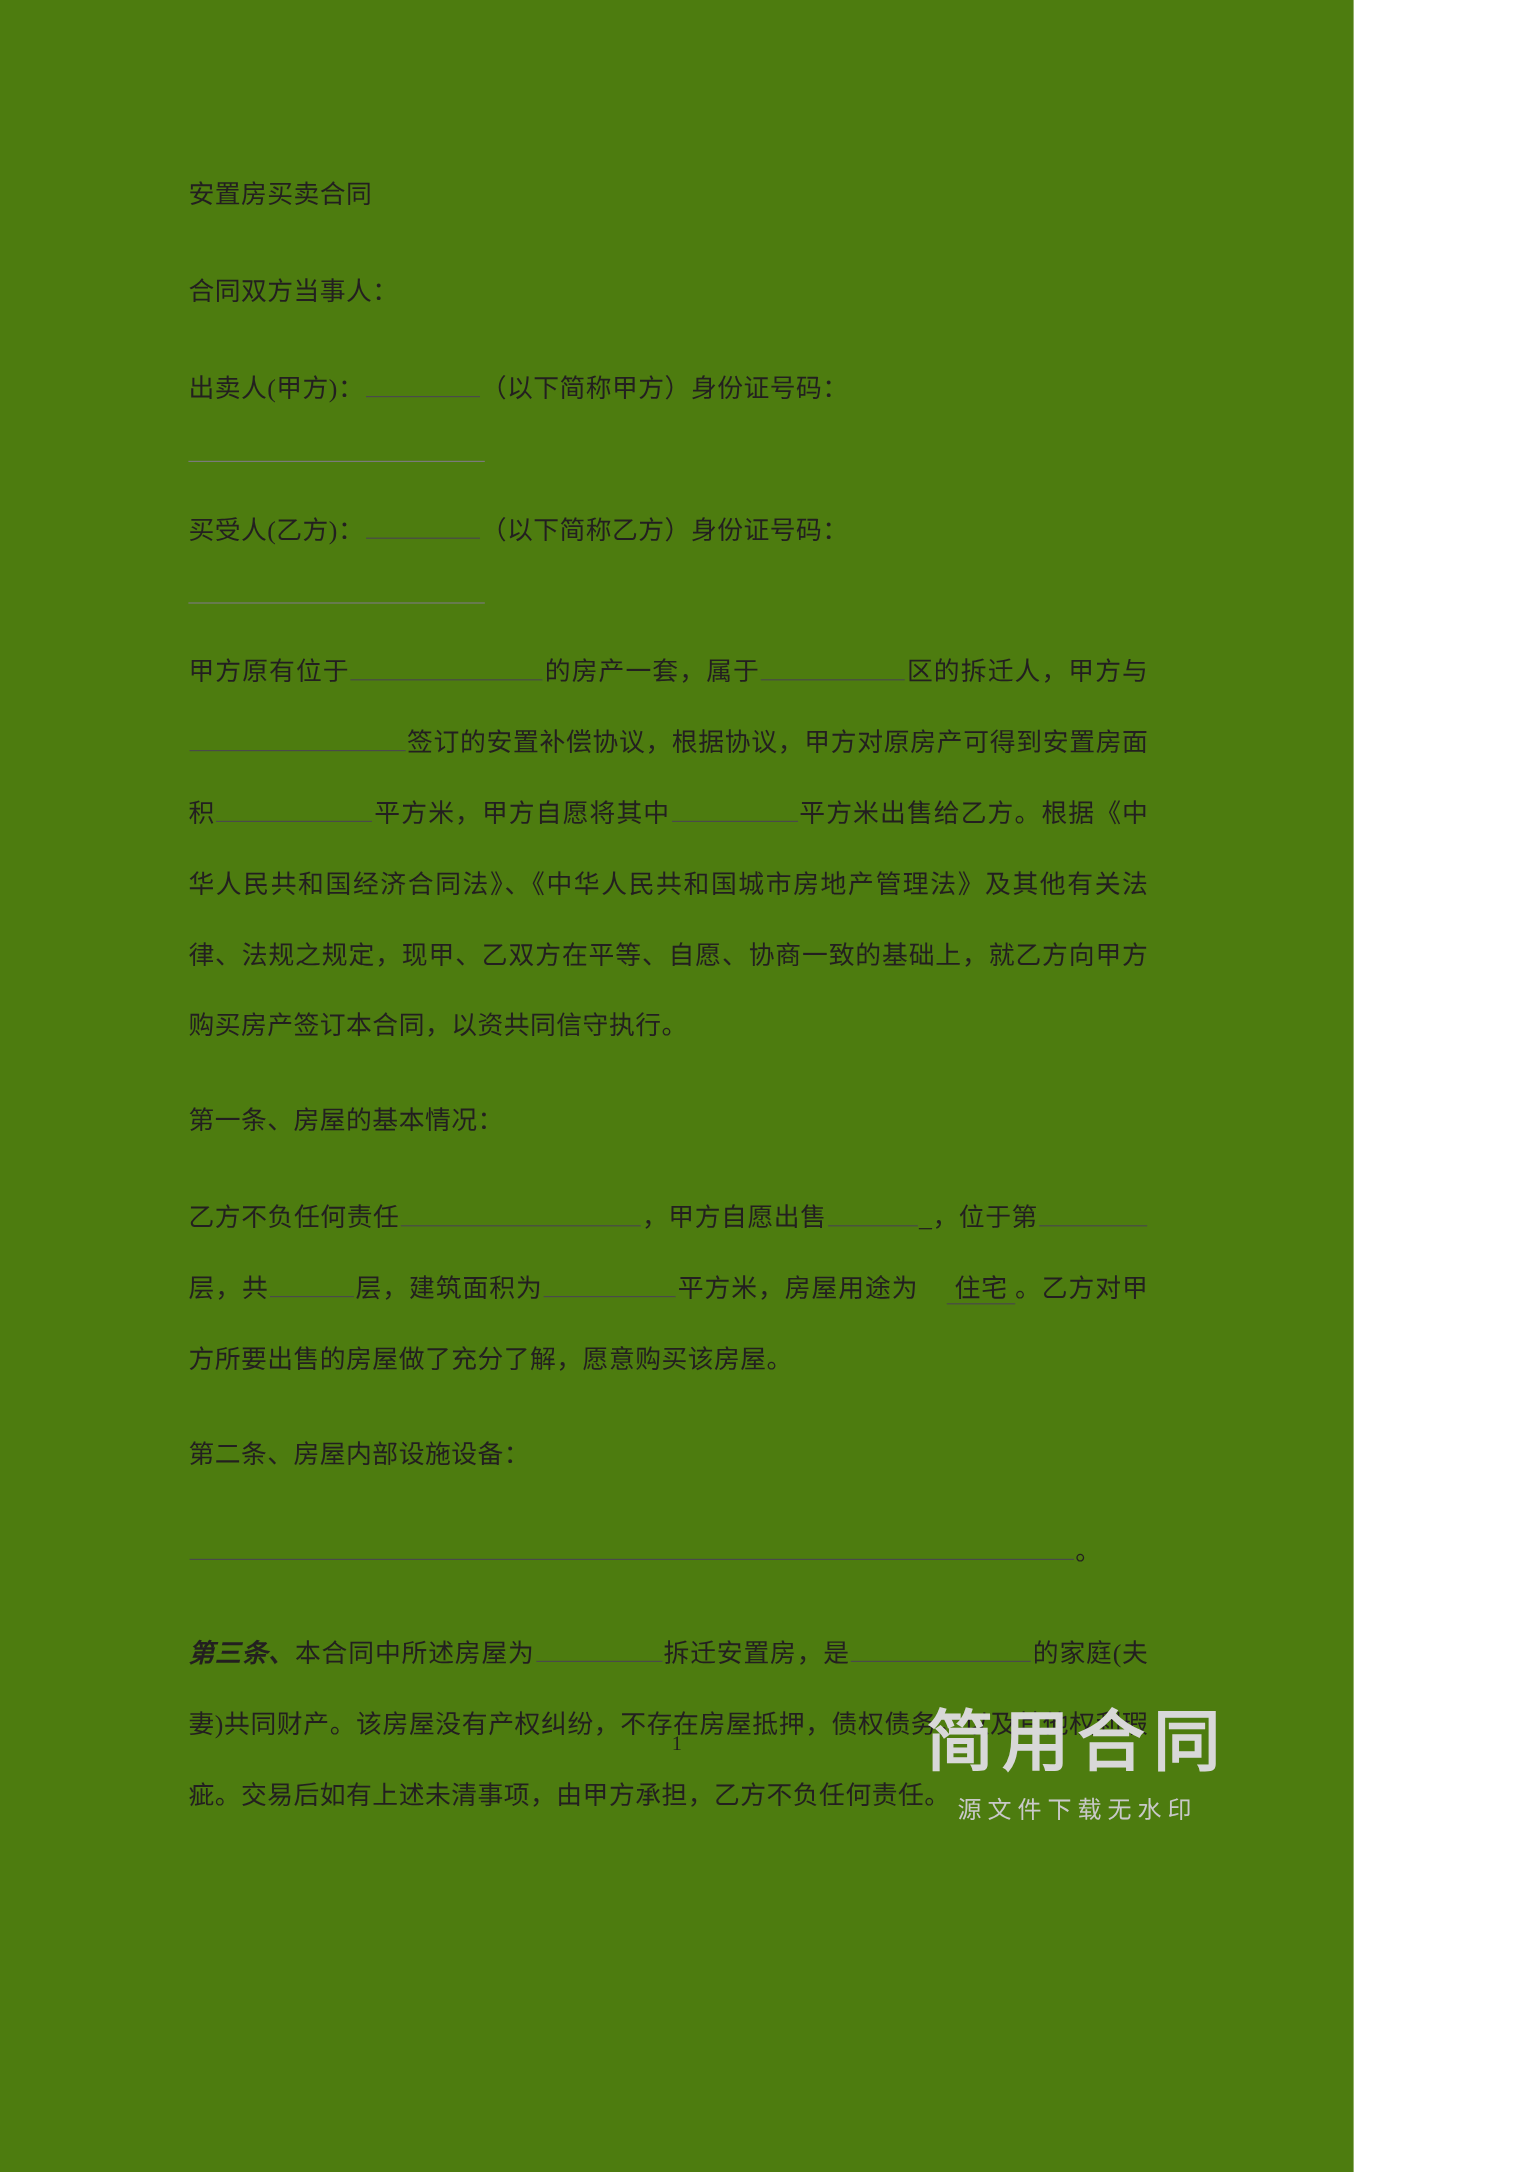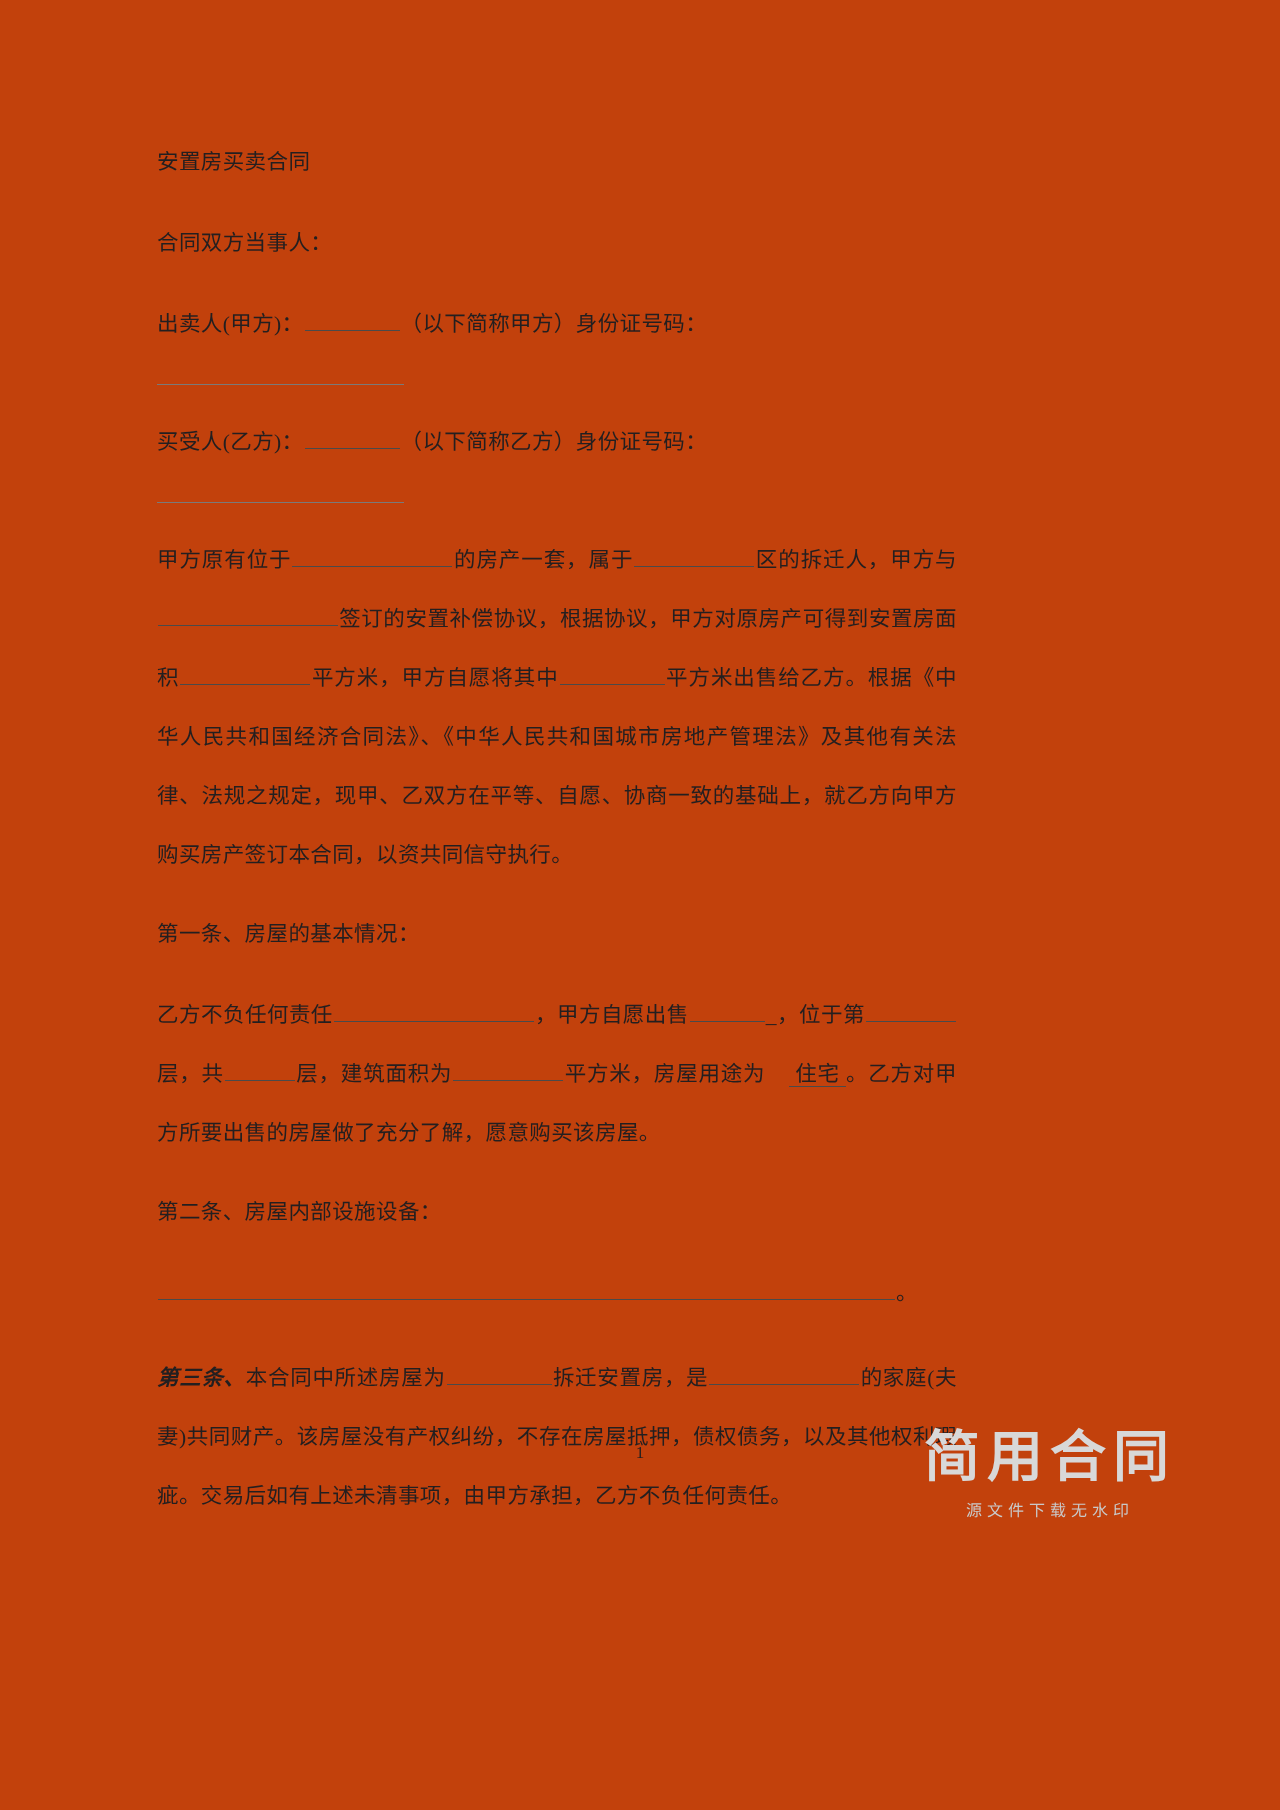--- a/index.html
+++ b/index.html
@@ -12,23 +12,23 @@
     width: 1280px;
     height: 1810px;
     font-family: "Liberation Serif", "DejaVu Serif", serif;
     color: #231f20;
     position: relative;
     overflow: hidden;
   }
   .page {
     position: absolute;
     left: 0; top: 0;
-    width: 1280px;
+    width: 1128px;
     height: 1810px;
-    background: #c2410c;
+    background: #4d7c0f;
   }
   .content {
     position: absolute;
     left: 157px;
     top: 133px;
     width: 800px;
   }
   p {
     margin: 0 0 0 0;
     font-size: 21.5px;
@@ -114,21 +114,21 @@
   .watermark .wm-main {
     font-size: 56px;
     font-weight: bold;
     color: #d8d8d8;
     letter-spacing: 7px;
     font-family: "Liberation Sans", sans-serif;
     line-height: 1.05;
     white-space: nowrap;
   }
   .watermark .wm-sub {
-    font-size: 16px;
+    font-size: 20px;
     color: #c9c9c9;
     letter-spacing: 5px;
     font-family: Liberation Serif, serif;
     margin-top: 10px;
     white-space: nowrap;
   }
 </style>
 </head>
 <body>
 

